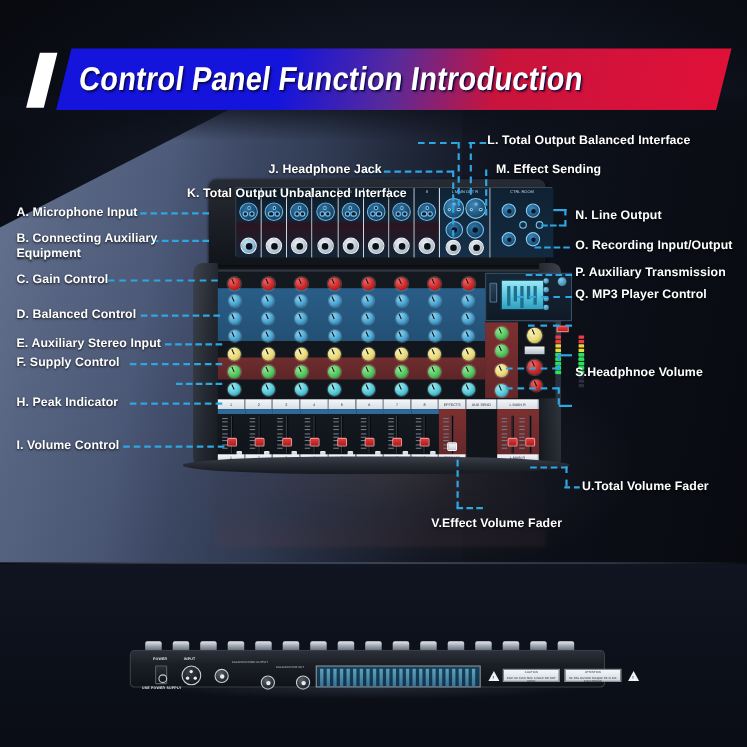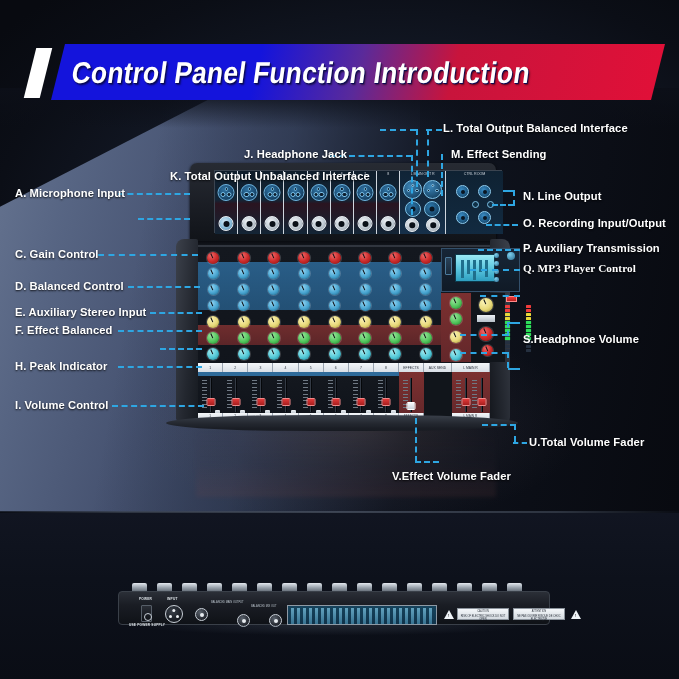--- a/index.html
+++ b/index.html
@@ -903,36 +903,38 @@
   <div class="dash-h" style="left:98px; top:572px;width:46px;"></div>
   <div class="dash-v" style="left:143px;top:572px;height:18px;"></div>
   <div class="dash-v" style="left:250px;top:556px;height:14px;"></div>
   <div class="dash-h" style="left:164px;top:569px;width:88px;"></div>
   <div class="dash-v" style="left:165px;top:569px;height:22px;"></div>
   <div class="dash-v" style="left:400px;top:556px;height:14px;"></div>
   <div class="dash-h" style="left:290px;top:569px;width:112px;"></div>
   <div class="dash-v" style="left:291px;top:569px;height:22px;"></div>
 
   <div class="lbl" style="left:15px;  top:187px;">A. Microphone Input</div>
+  <div class="lbl" style="left:15px;  top:211px;">B. Connecting Auxiliary
+    Equipment</div>
   <div class="lbl" style="left:15px;  top:248px;">C. Gain Control</div>
   <div class="lbl" style="left:15px;  top:280px;">D. Balanced Control</div>
   <div class="lbl" style="left:15px;  top:306px;">E. Auxiliary Stereo Input</div>
-  <div class="lbl" style="left:15px;  top:324px;">F. Effect Balanced</div>
+  <div class="lbl" style="left:15px;  top:324px;">F. Supply Control</div>
   <div class="lbl" style="left:15px;  top:360px;">H. Peak Indicator</div>
   <div class="lbl" style="left:15px;  top:399px;">I. Volume Control</div>
 
   <div class="lbl" style="left:170px; top:130px;margin-top:40px;">K. Total Output Unbalanced Interface</div>
   <div class="lbl" style="left:443px; top:122px;">L. Total Output Balanced Interface</div>
   <div class="lbl" style="left:244px; top:148px;">J. Headphone Jack</div>
   <div class="lbl" style="left:451px; top:148px;">M. Effect Sending</div>
 
   <div class="lbl r" style="left:523px; top:190px;">N. Line Output</div>
   <div class="lbl r" style="left:523px; top:217px;">O. Recording Input/Output</div>
   <div class="lbl r" style="left:523px; top:242px;">P. Auxiliary Transmission</div>
-  <div class="lbl r" style="left:523px; top:262px;font-family:Liberation Serif, serif;">Q. MP3 Player Control</div>
+  <div class="lbl r" style="left:523px; top:262px;">Q. MP3 Player Control</div>
   <div class="lbl r" style="left:523px; top:333px;">S.Headphnoe Volume</div>
 
   <div class="lbl r" style="left:529px; top:436px;">U.Total Volume Fader</div>
   <div class="lbl r" style="left:392px; top:470px;">V.Effect Volume Fader</div>
 
   <div class="lbl" style="left:45px;  top:536px;">W.Main Power Switch</div>
   <div class="lbl" style="left:217px; top:536px;">X.Power Input</div>
   <div class="lbl" style="left:428px; top:536px;">Y. High Efficiency Cooling Holes</div>
 
   <div class="divider"></div>

